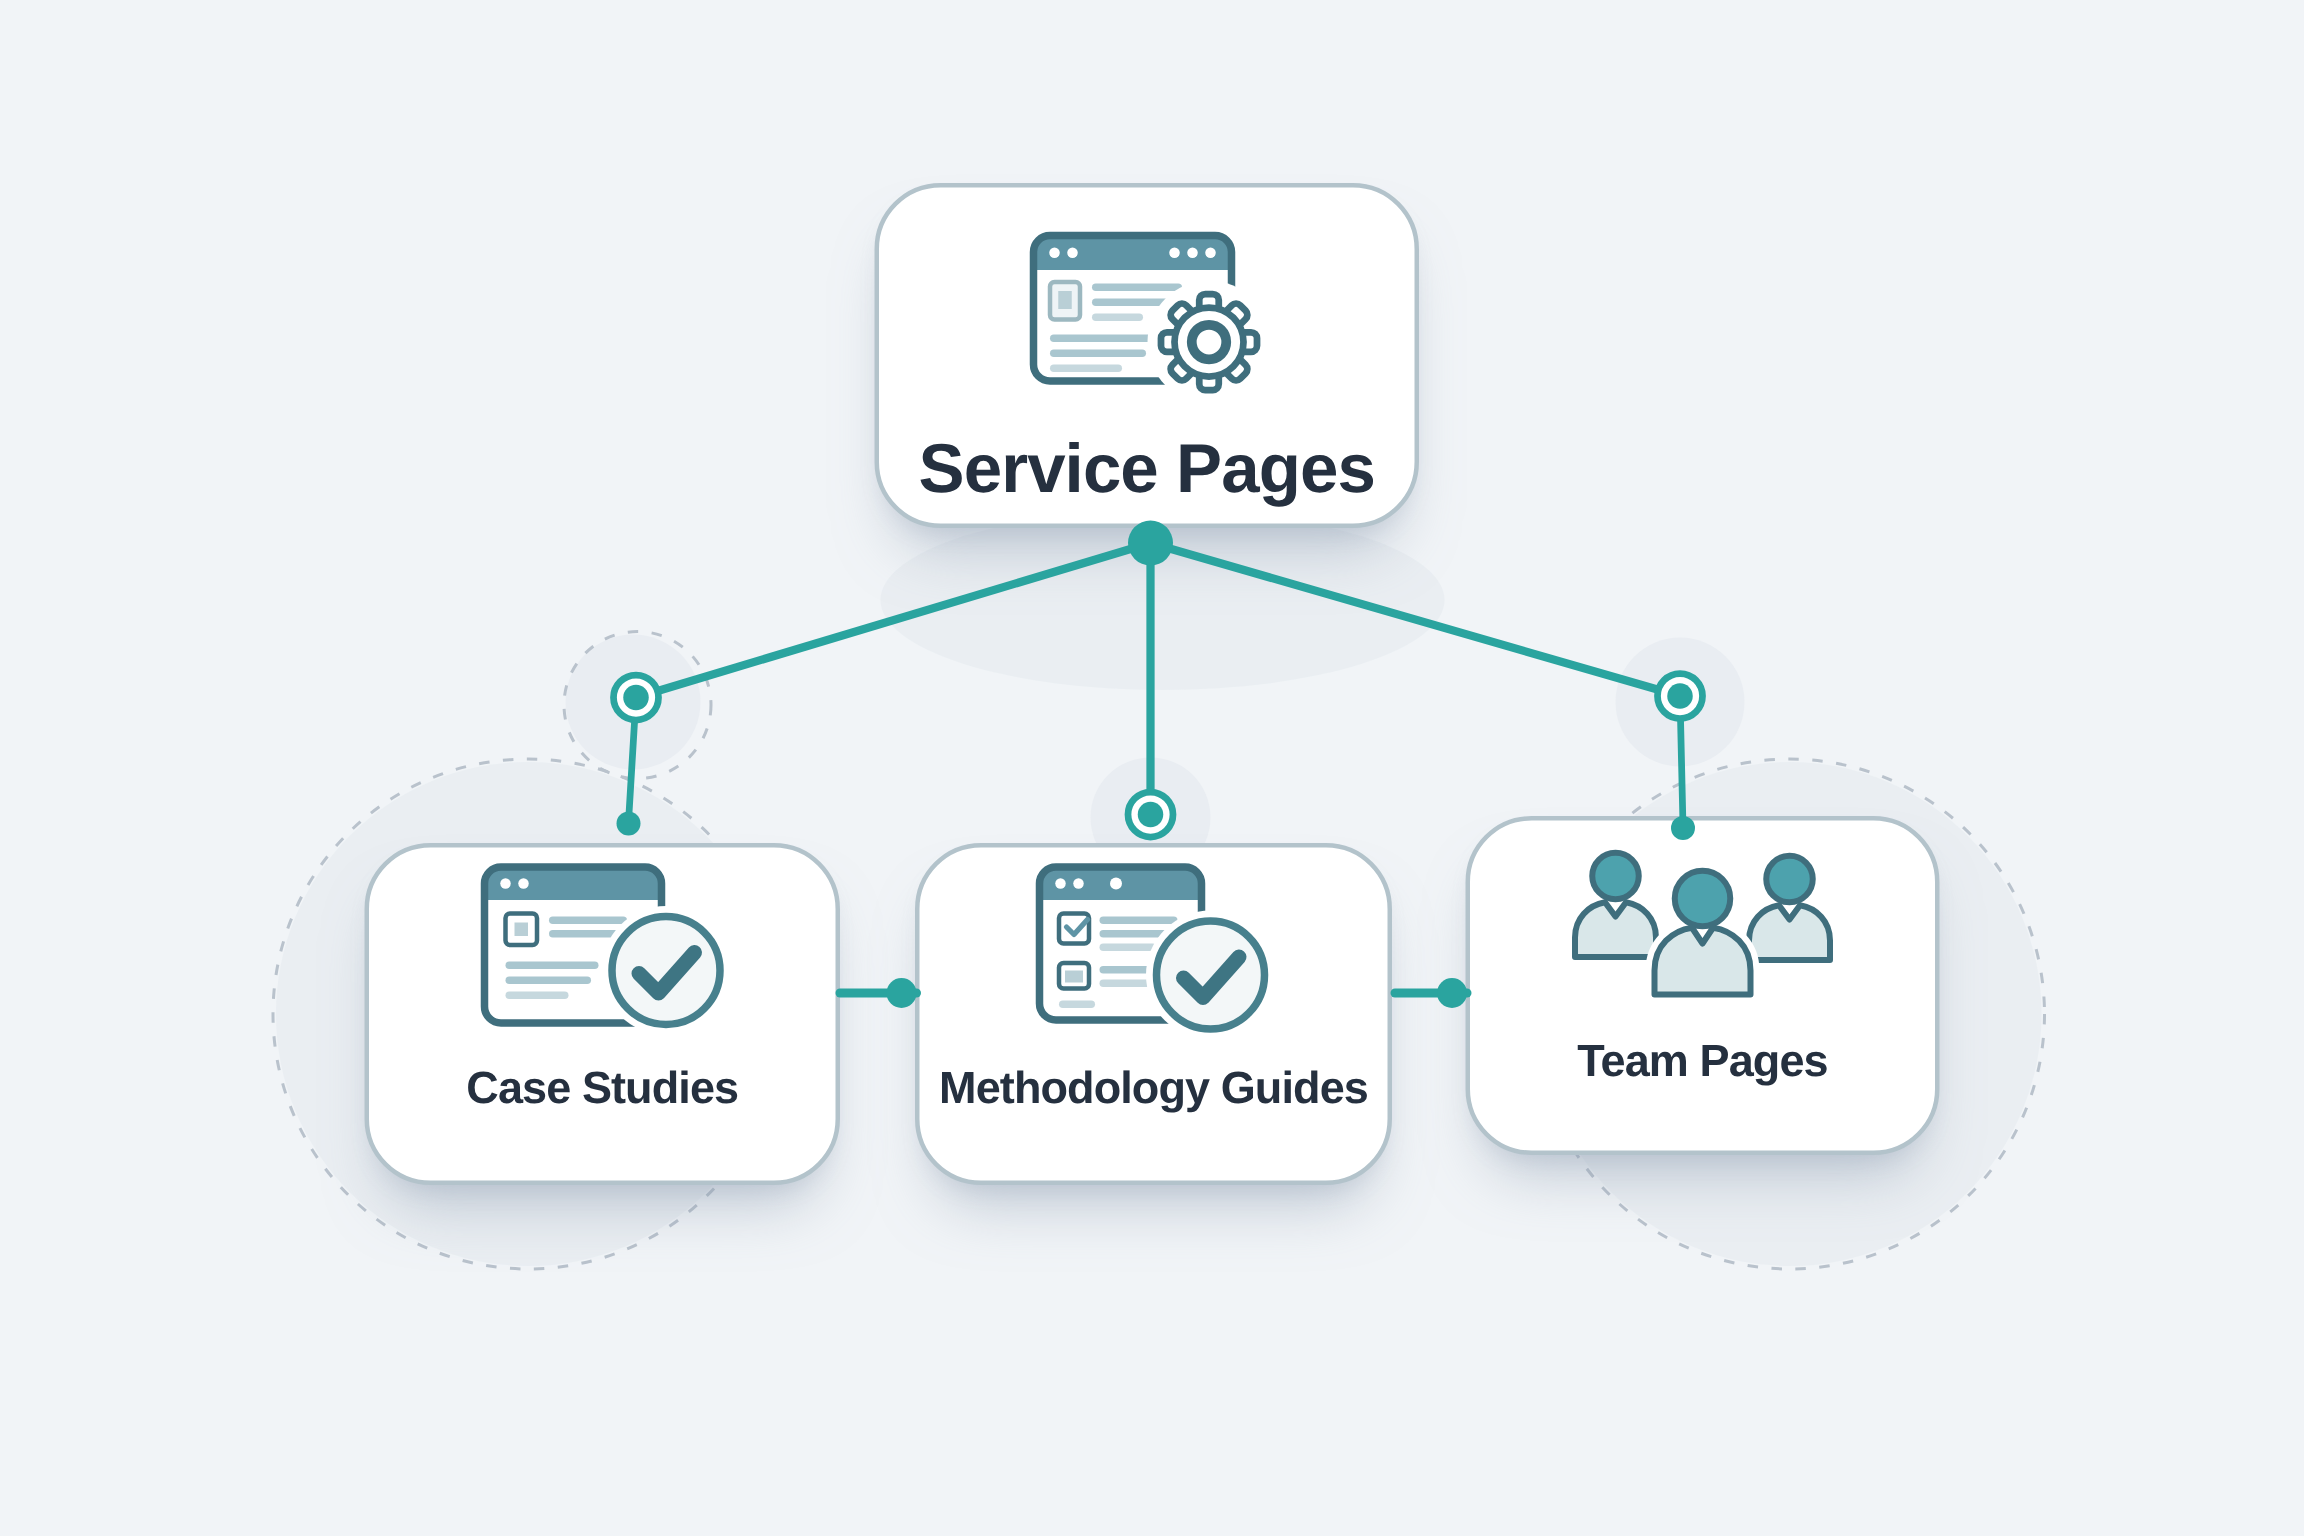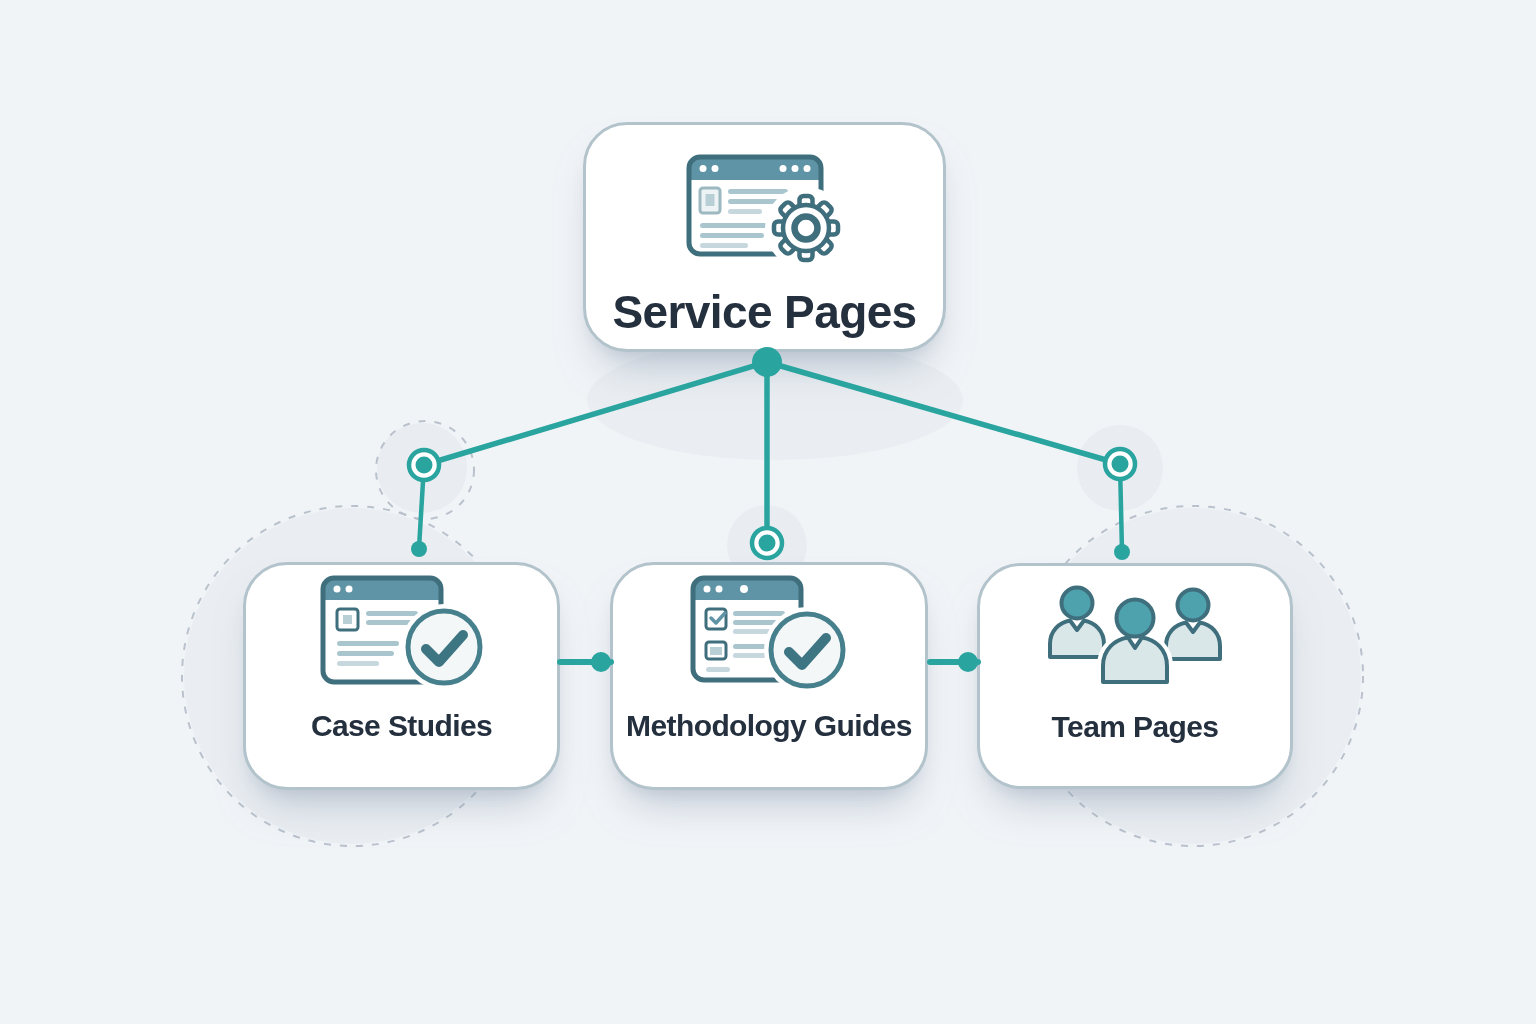--- a/index.html
+++ b/index.html
@@ -31,21 +31,21 @@
     letter-spacing:-0.6px;white-space:nowrap;line-height:1;
   }
   #card-root{left:583px;top:122px;width:363px;height:230px;padding-top:26px;}
   #card-root .icon-wrap{height:118px;}
   #card-root .card-label{font-size:46px;margin-top:20px;}
   .child-card{padding-top:4px;}
   .child-card .icon-wrap{height:126px;}
   .child-card .card-label{font-size:30px;margin-top:16px;}
   #card-case{left:243px;top:562px;width:317px;height:228px;}
   #card-method{left:610px;top:562px;width:318px;height:228px;}
-  #card-team{left:977px;top:563px;width:316px;height:226px;}
+  #card-team{left:977px;top:544px;width:316px;height:226px;}
 
   
   .c-line{stroke:var(--accent,#2aa49f);fill:none;stroke-linecap:round;}
   .c-fill{fill:var(--accent,#2aa49f);}
   .ring-outer{fill:#ffffff;stroke:var(--accent,#2aa49f);stroke-width:4.5;}
   .dash{stroke:var(--dashed-stroke,#b9c2cc);fill:none;stroke-width:2;stroke-dasharray:7 9;}
   .blob{fill:#e9edf2;}
   .blob-soft{fill:#e4e9ef;opacity:.55;}
 
   .i-white{fill:#ffffff;stroke:var(--icon-outline,#3f6e7d);}

